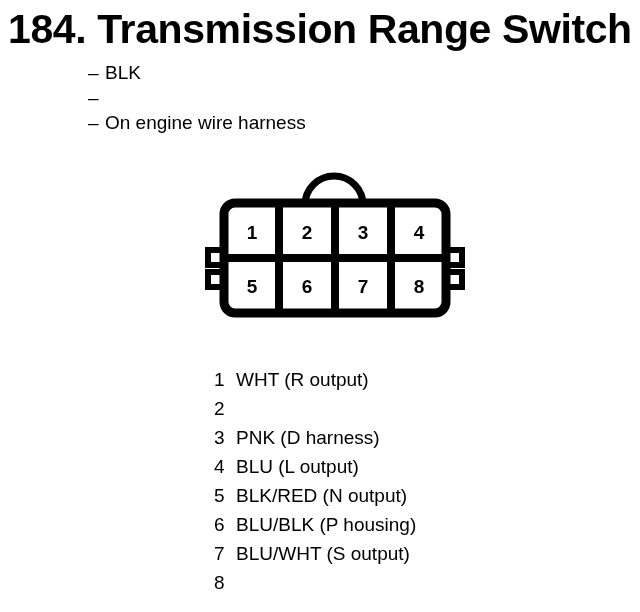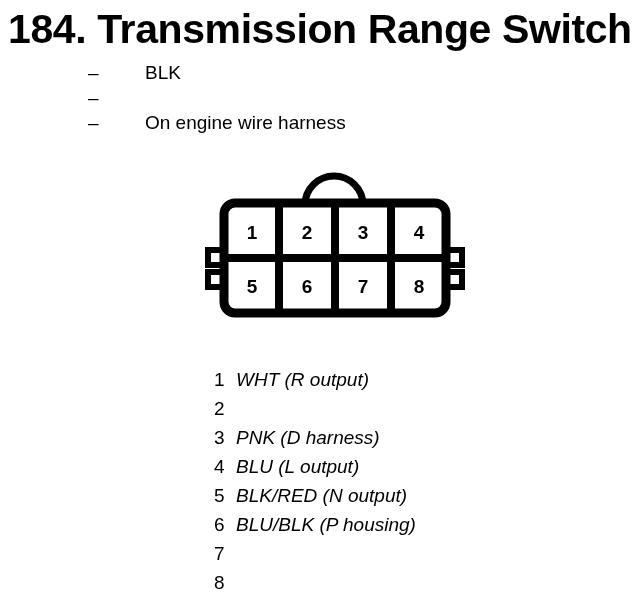--- a/index.html
+++ b/index.html
@@ -43,21 +43,20 @@
     font-size: 19px;
     line-height: 25px;
     white-space: nowrap;
   }
   .spec-dash {
     width: 17px;
     flex: 0 0 17px;
   }
   .spec-text {
     flex: 0 1 auto;
-    margin-left: 40px;
   }
 
   
   .connector-wrap {
     position: absolute;
     left: 205px;
     top: 172px;
     width: 260px;
     height: 150px;
   }
@@ -86,21 +85,20 @@
     font-size: 19px;
     line-height: 29px;
     white-space: nowrap;
   }
   .legend-num {
     width: 22px;
     flex: 0 0 22px;
   }
   .legend-desc {
     flex: 0 1 auto;
-    font-style: italic;
   }
 </style>
 </head>
 <body>
 
 <div class="page-title">184. Transmission Range Switch</div>
 
 <div class="spec-list">
   <div class="spec-item">
     <span class="spec-dash">–</span>
@@ -165,17 +163,18 @@
   <div class="legend-row">
     <span class="legend-num">5</span>
     <span class="legend-desc">BLK/RED (N output)</span>
   </div>
   <div class="legend-row">
     <span class="legend-num">6</span>
     <span class="legend-desc">BLU/BLK (P housing)</span>
   </div>
   <div class="legend-row">
     <span class="legend-num">7</span>
+    <span class="legend-desc">BLU/WHT (S output)</span>
   </div>
   <div class="legend-row">
     <span class="legend-num">8</span>
   </div>
 </div>
 
 </body></html>

